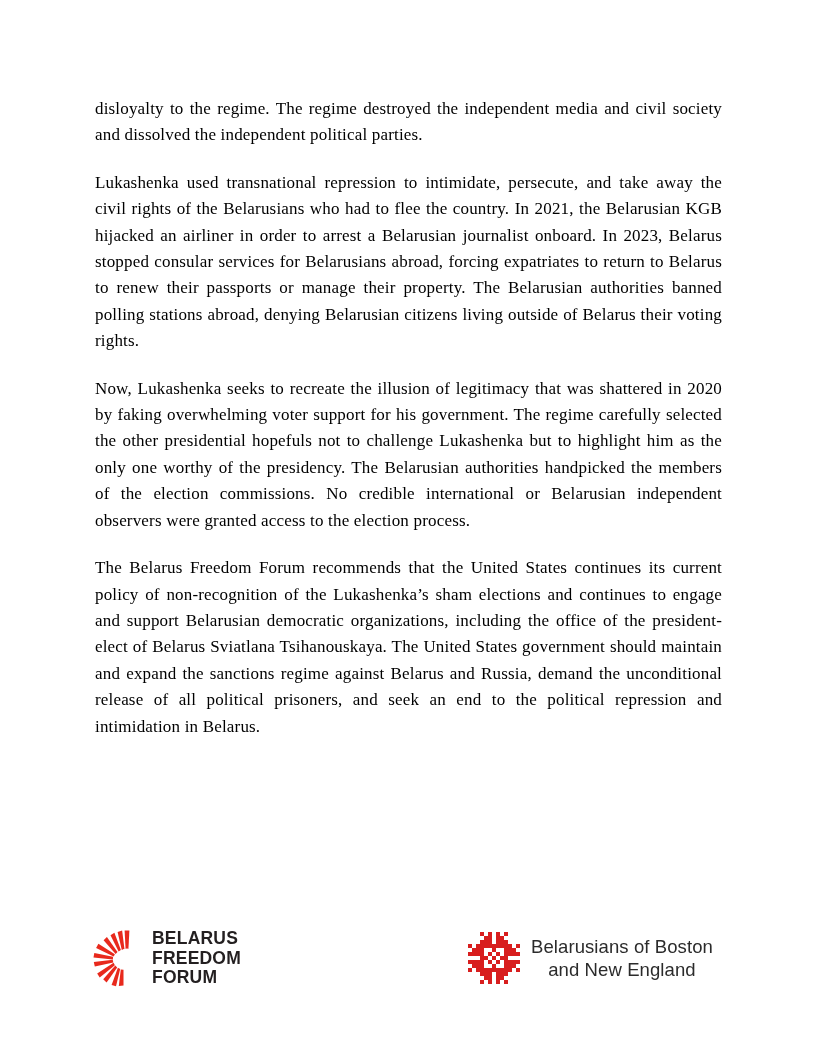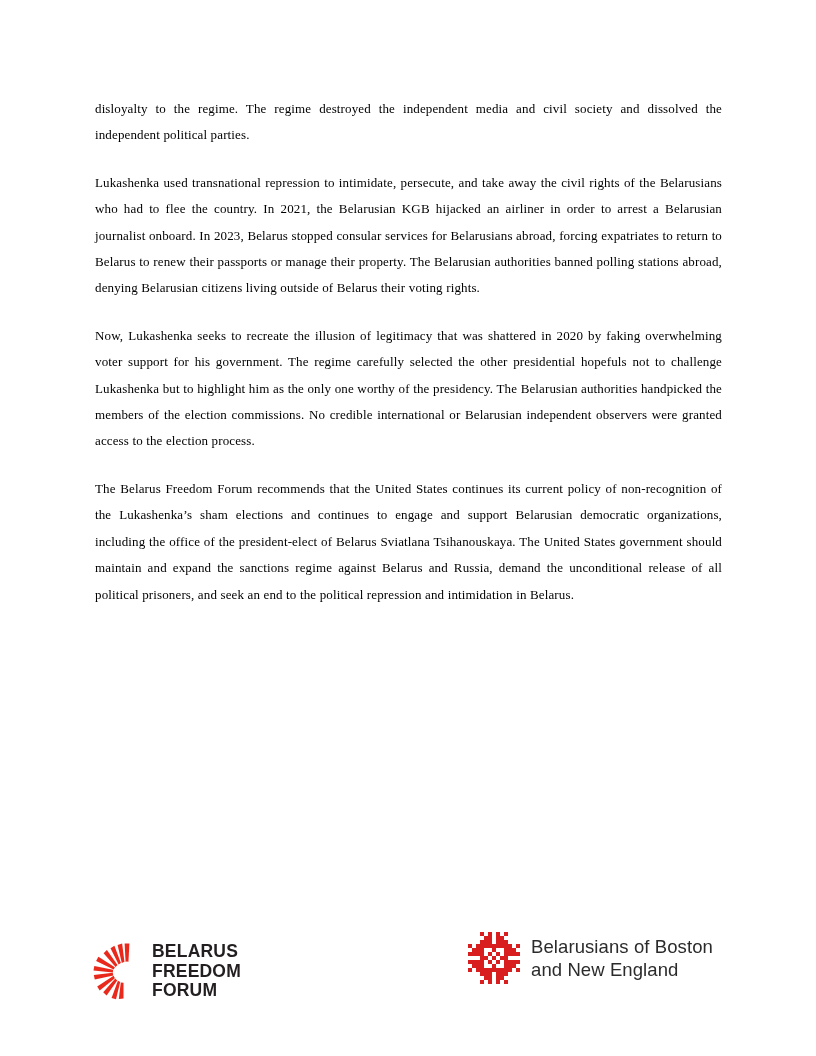--- a/index.html
+++ b/index.html
@@ -26,21 +26,21 @@
 
   .content {
     position: absolute;
     left: 95px;
     top: 96px;
     width: 627px;
   }
 
   .para {
     font-family: "Liberation Serif", "DejaVu Serif", serif;
-    font-size: 13px;
+    font-size: 17px;
     line-height: 26.4px;
     color: #000000;
     text-align: justify;
     text-justify: inter-word;
     margin: 0 0 21px 0;
     letter-spacing: 0.01em;
     word-spacing: 0.005em;
     hyphens: none;
   }
   .para:last-child { margin-bottom: 16px; }
@@ -53,21 +53,21 @@
     width: 816px;
     height: 80px;
   }
 
   .logo {
     position: absolute;
     display: flex;
     align-items: center;
   }
 
-  #logo-bff { left: 93px; top: 22px; align-items: center; }
+  #logo-bff { left: 93px; top: 9px; align-items: center; }
   #logo-bbne { left: 468px; top: 12px; }
 
   .logo-mark {
     flex: 0 0 auto;
     display: block;
   }
 
   .bff-text {
     margin-left: 9px;
     font-family: "Liberation Sans", "DejaVu Sans", sans-serif;
@@ -83,21 +83,21 @@
   .bbne-text {
     margin-left: 11px;
     font-family: "Liberation Sans", "DejaVu Sans", sans-serif;
     font-weight: normal;
     font-size: 18.5px;
     line-height: 23px;
     letter-spacing: 0.005em;
     color: #2b2b2b;
     white-space: nowrap;
   }
-  .bbne-text div { display: block; }
+  .bbne-text div { display: block; text-align: center; }
 </style>
 </head>
 <body>
 
 <div class="page">
 
   <div class="content">
     <p class="para">disloyalty to the regime. The regime destroyed the independent media and civil society and dissolved the independent political parties.</p>
     <p class="para">Lukashenka used transnational repression to intimidate, persecute, and take away the civil rights of the Belarusians who had to flee the country. In 2021, the Belarusian KGB hijacked an airliner in order to arrest a Belarusian journalist onboard. In 2023, Belarus stopped consular services for Belarusians abroad, forcing expatriates to return to Belarus to renew their passports or manage their property. The Belarusian authorities banned polling stations abroad, denying Belarusian citizens living outside of Belarus their voting rights.</p>
     <p class="para">Now, Lukashenka seeks to recreate the illusion of legitimacy that was shattered in 2020 by faking overwhelming voter support for his government. The regime carefully selected the other presidential hopefuls not to challenge Lukashenka but to highlight him as the only one worthy of the presidency. The Belarusian authorities handpicked the members of the election commissions. No credible international or Belarusian independent observers were granted access to the election process.</p>

